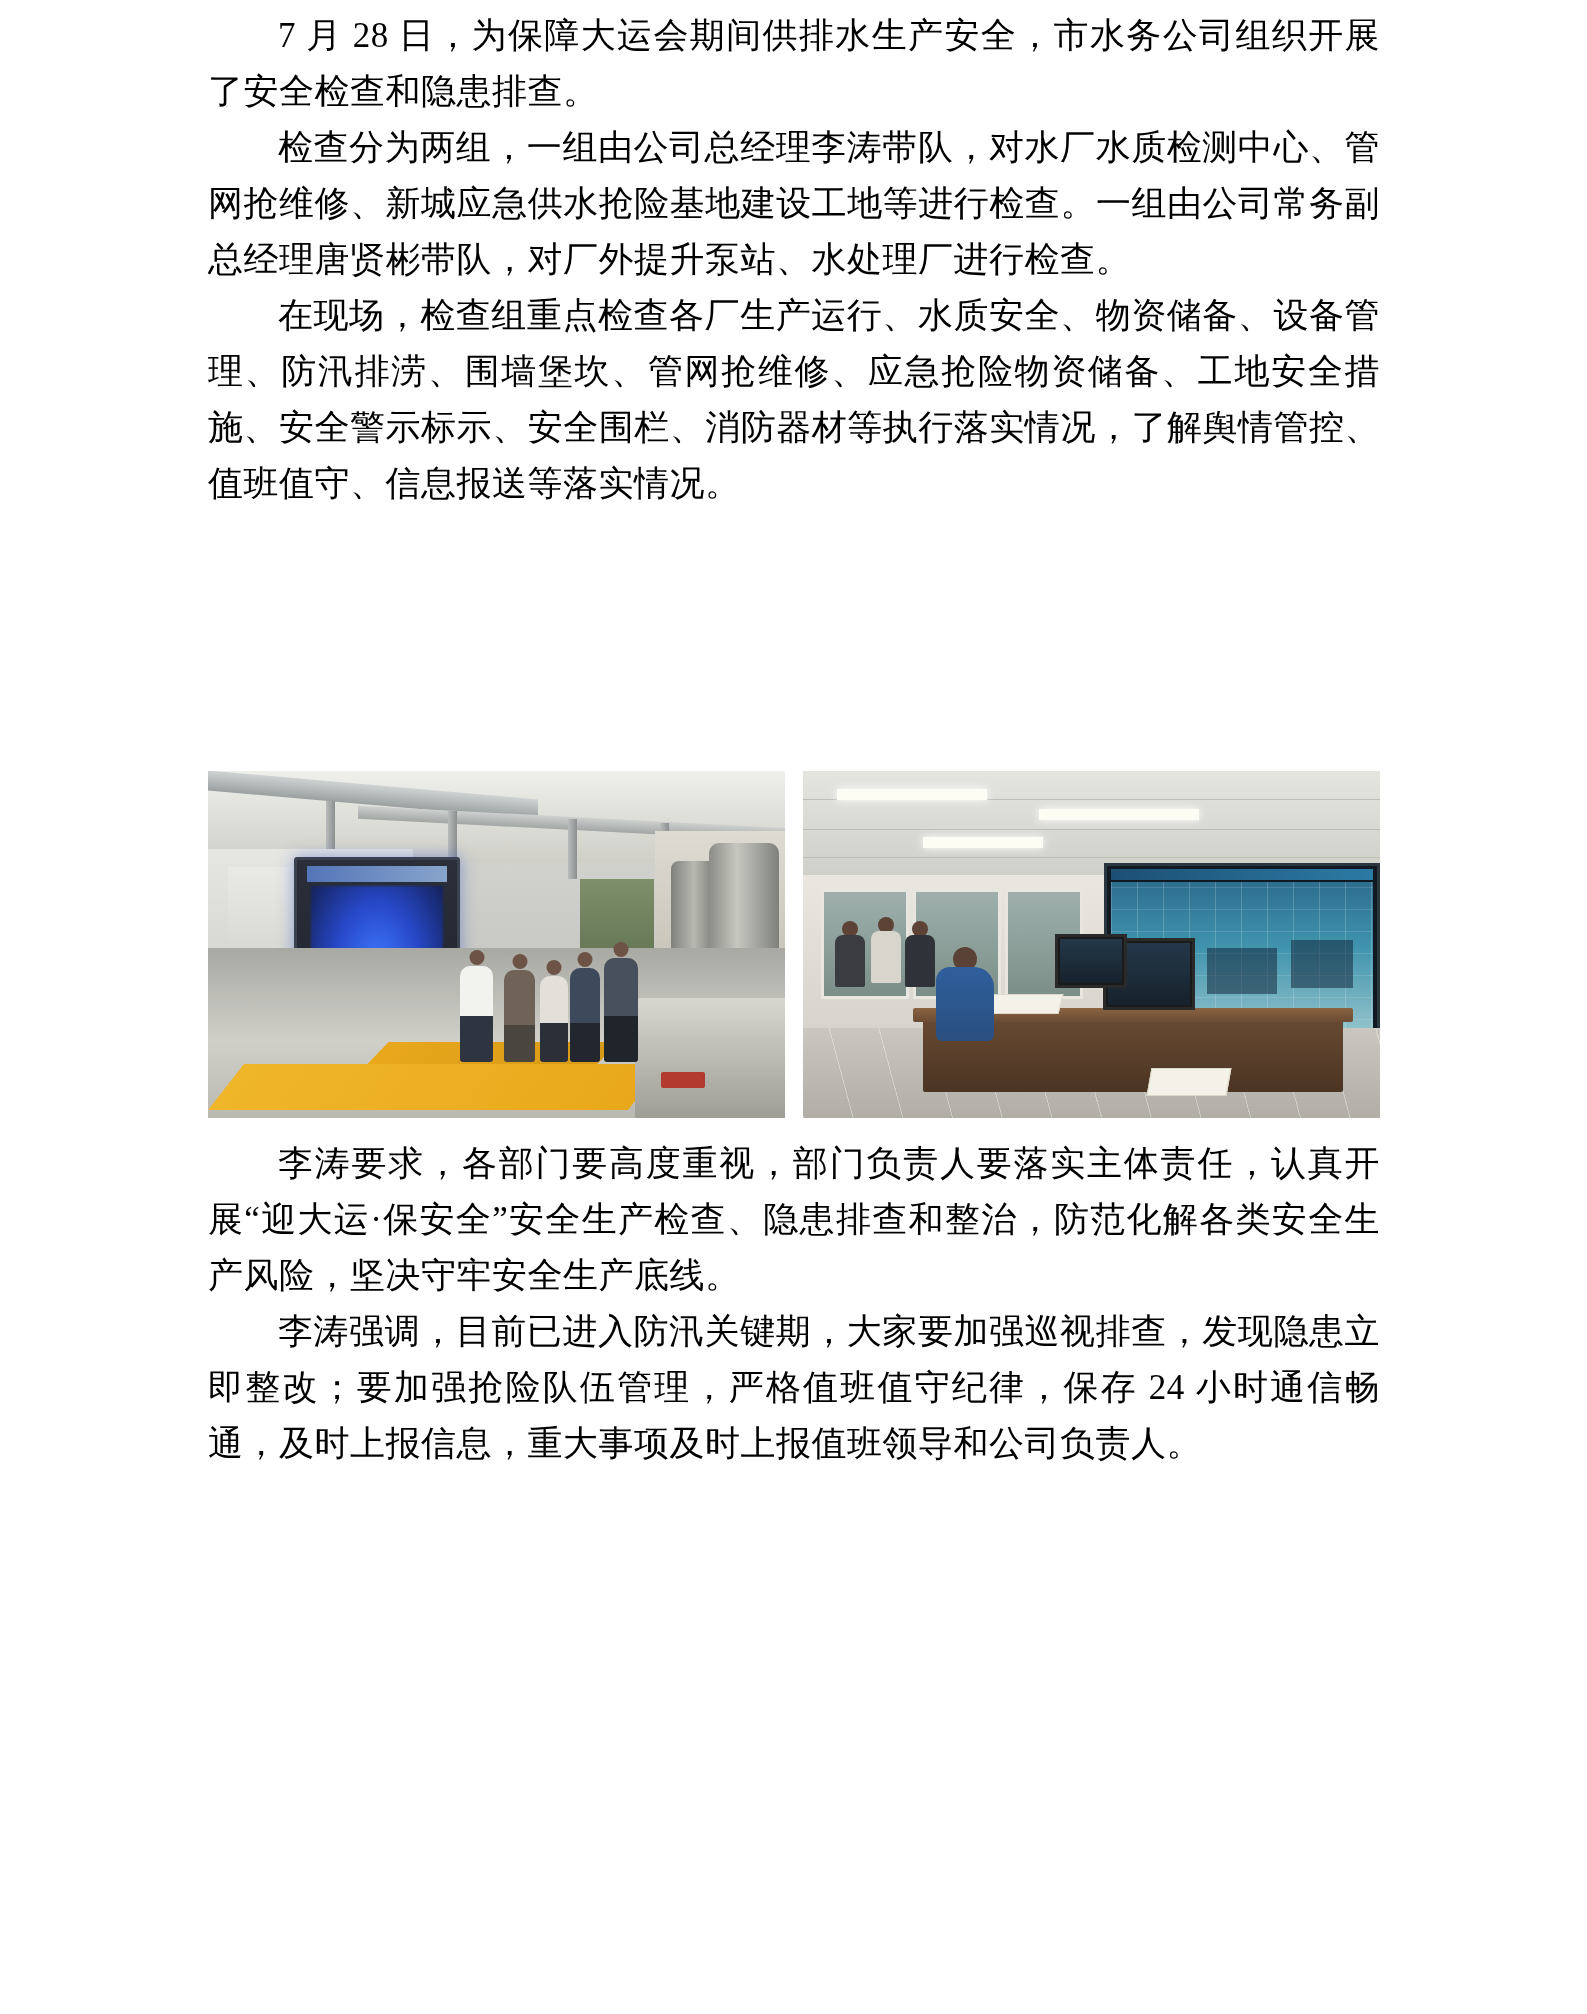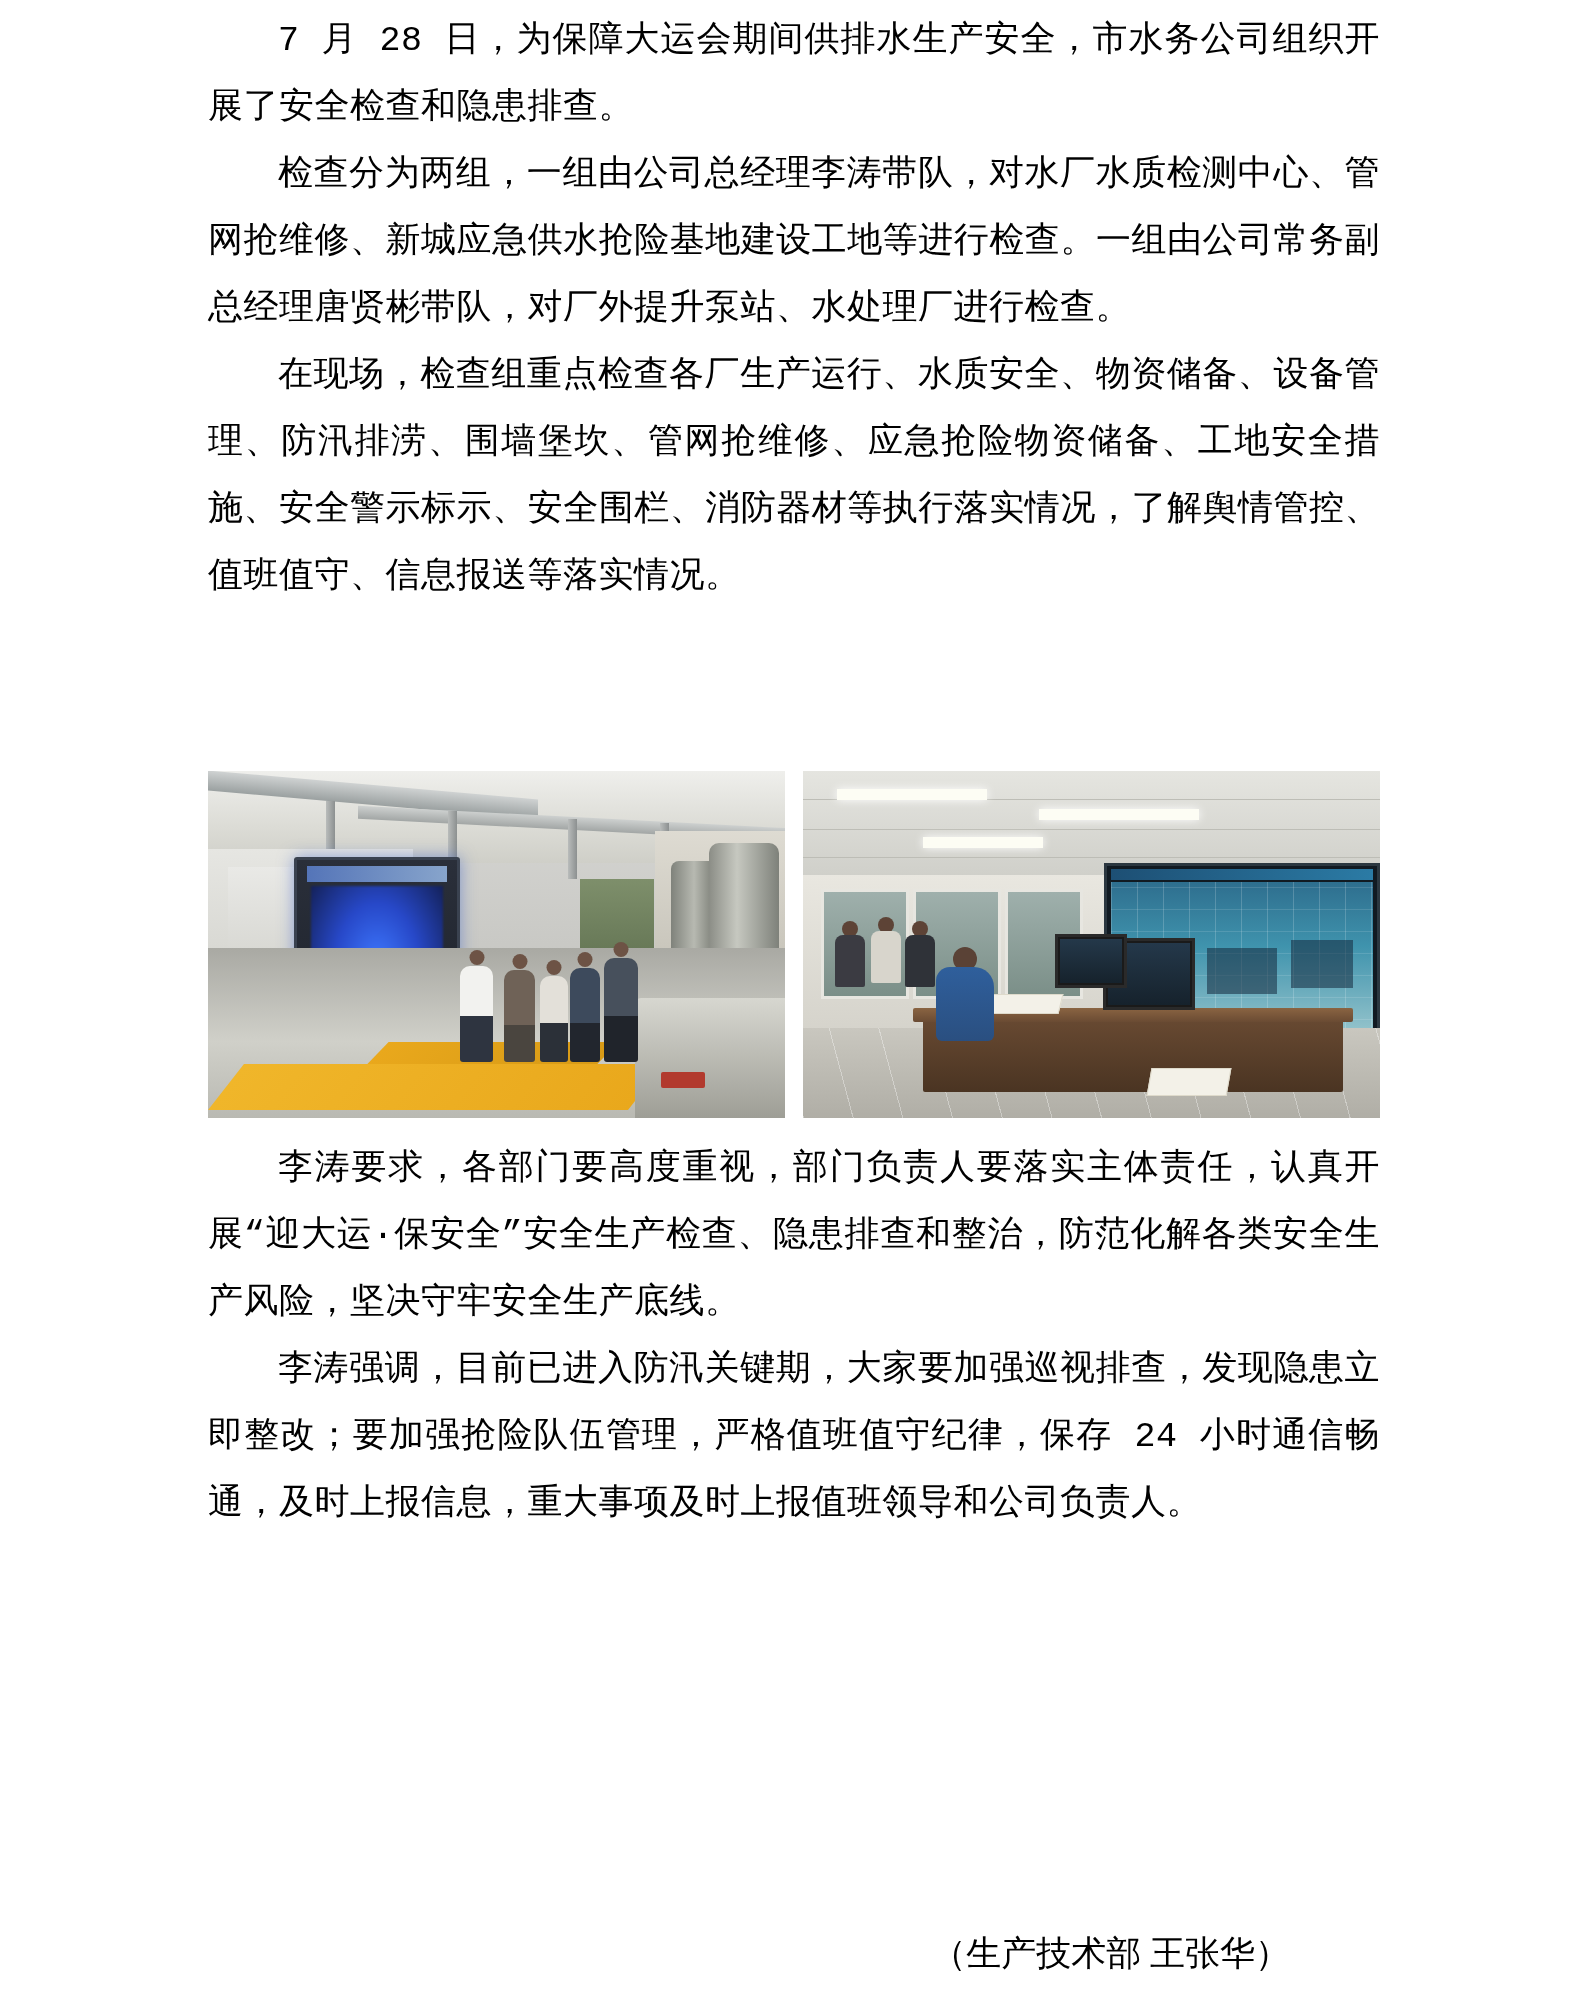--- a/index.html
+++ b/index.html
@@ -24,26 +24,26 @@
   }
   .doc-body {
     position: absolute;
     left: 208px;
     top: 8px;
     width: 1172px;
   }
   p.para {
     margin: 0;
     font-size: 35px;
-    line-height: 67px;
+    line-height: 56px;
     text-indent: 2em;
     text-align: justify;
     text-justify: inter-ideograph;
     letter-spacing: 0.5px;
-    font-family: Liberation Mono, monospace;
+    font-family: Liberation Serif, serif;
   }
   .figure-row {
     position: absolute;
     left: 208px;
     top: 771px;
     width: 1172px;
     height: 347px;
     display: flex;
     gap: 18px;
   }
@@ -356,15 +356,14 @@
       </div>
     </div>
 
   </div>
 
   <div class="doc-body" style="top:1136px;">
     <p class="para">李涛要求，各部门要高度重视，部门负责人要落实主体责任，认真开展“迎大运·保安全”安全生产检查、隐患排查和整治，防范化解各类安全生产风险，坚决守牢安全生产底线。</p>
     <p class="para">李涛强调，目前已进入防汛关键期，大家要加强巡视排查，发现隐患立即整改；要加强抢险队伍管理，严格值班值守纪律，保存 24 小时通信畅通，及时上报信息，重大事项及时上报值班领导和公司负责人。</p>
   </div>
 
-  <div class="footer-sign">（生产技术部  王张华）</div>
 
 </div>
 
 </body></html>

